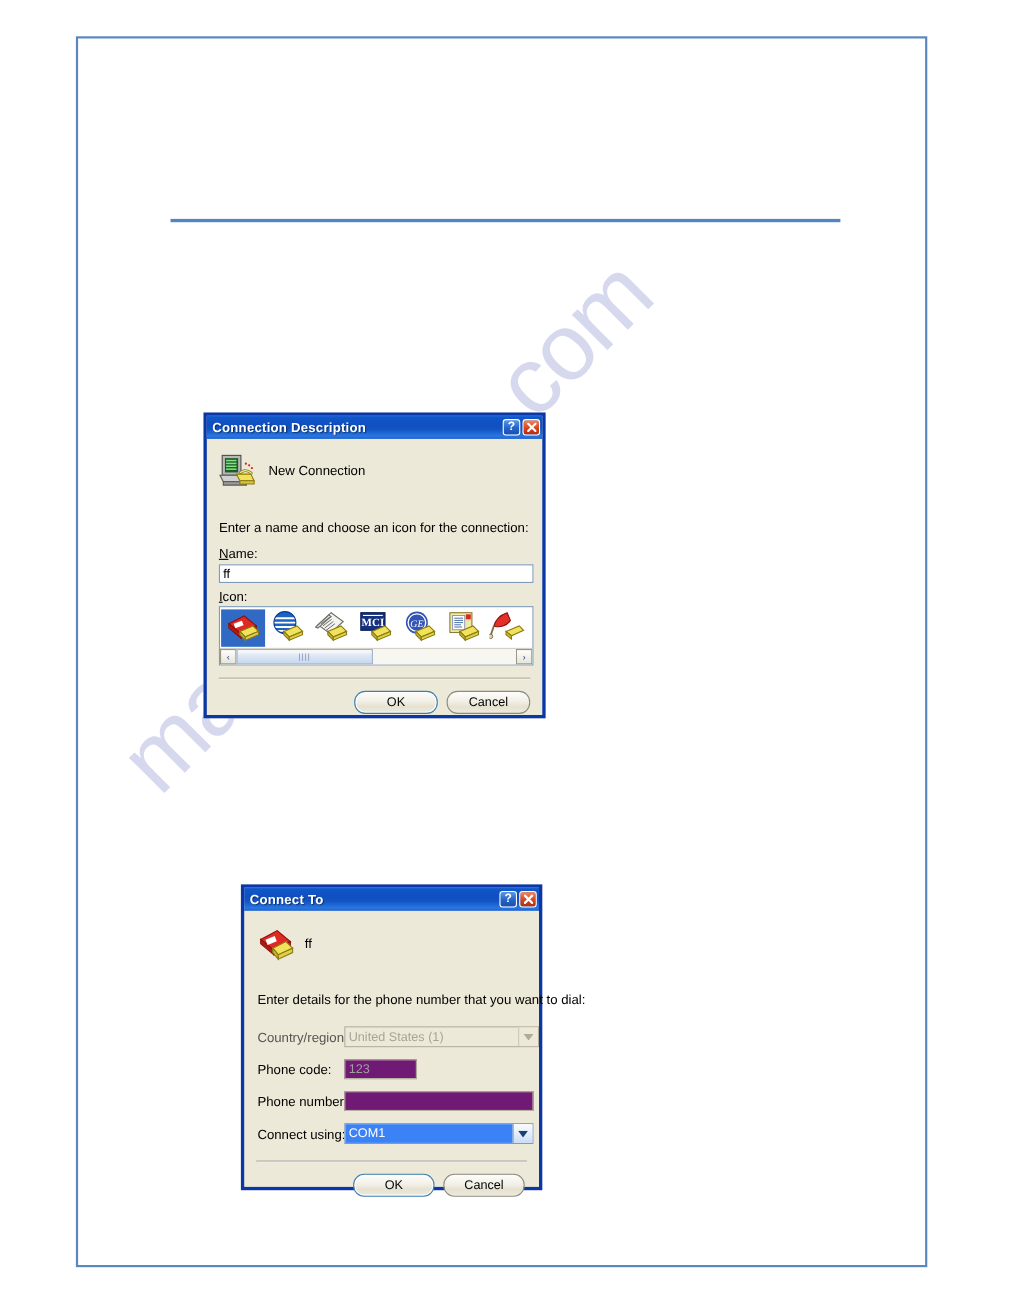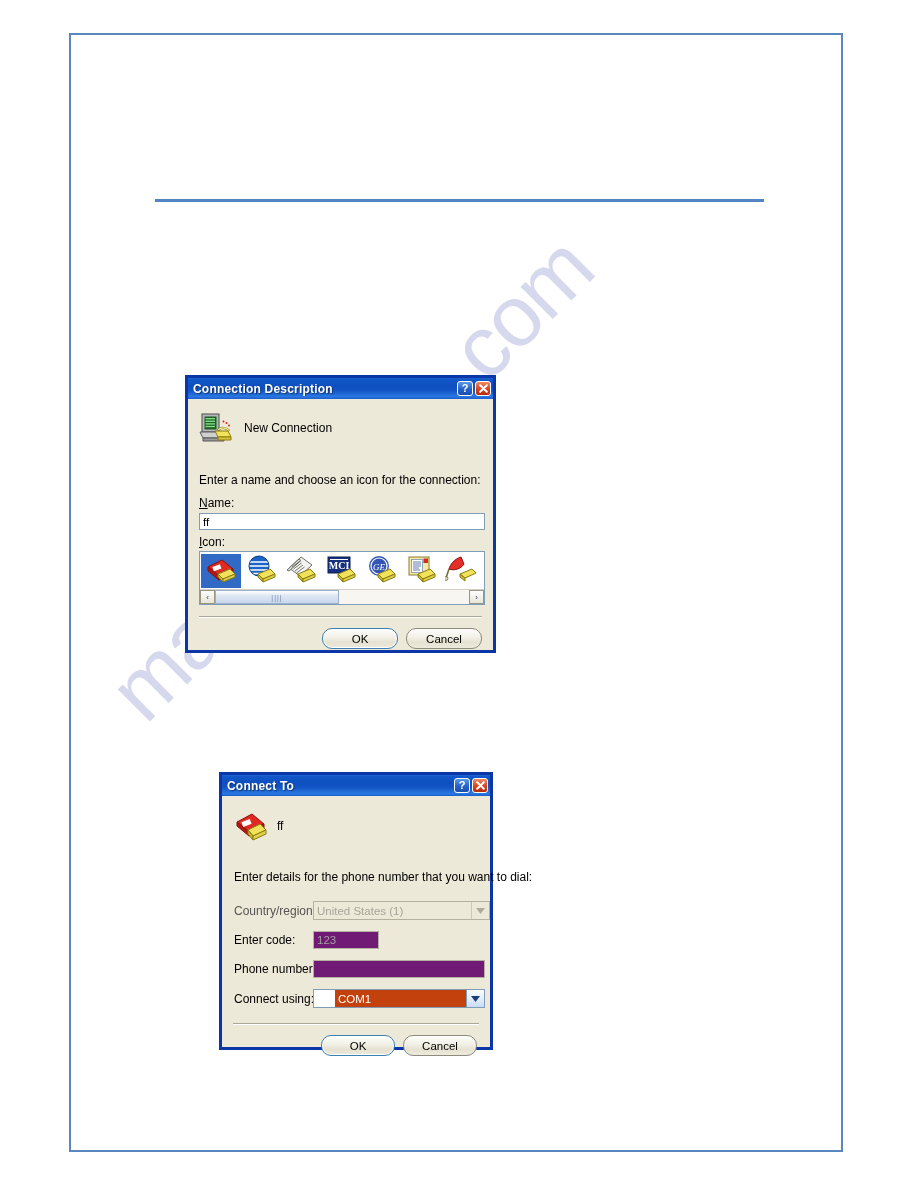--- a/index.html
+++ b/index.html
@@ -258,23 +258,22 @@
   .xp-combo .cb-text {
     flex: 1 1 auto;
     display: flex;
     align-items: center;
     padding: 0 3px;
     color: #000;
     white-space: nowrap;
     overflow: hidden;
   }
   .xp-combo.selected .cb-text {
-    background: #c2410c;
+    background: #3b82f6;
     color: #ffffff;
-    margin-left: 21px;
   }
   .xp-combo .cb-arrow {
     width: 17px;
     flex: 0 0 auto;
     background: linear-gradient(to bottom, #fbfbfa, #eceadb 50%, #dedbc9 100%);
     border-left: 1px solid #b6b0a0;
     display: flex;
     align-items: center;
     justify-content: center;
     cursor: default;
@@ -465,21 +464,21 @@
     <div class="sep-line" style="margin:11px 11px 0 11px;"></div>
 
     <div class="row" style="justify-content:flex-end; gap:8px; margin:10px 11px 0 0;">
       <div class="xp-button default" style="width:76px;">OK</div>
       <div class="xp-button" style="width:76px;">Cancel</div>
     </div>
 
   </div>
 </div>
 
-<div class="xp-dialog" style="left:219px; top:772px; width:274px; height:278px;">
+<div class="xp-dialog" style="left:219px; top:804px; width:274px; height:278px;">
 
   <div class="xp-titlebar">
     <div class="xp-title">Connect To</div>
     <div class="xp-titlebtns">
       <div class="tb-btn tb-help">?</div>
       <div class="tb-btn tb-close">
         <svg width="9" height="9" viewBox="0 0 9 9" aria-hidden="true">
           <path d="M1.2 1.2 L7.8 7.8 M7.8 1.2 L1.2 7.8" stroke="#ffffff" stroke-width="2" stroke-linecap="round"></path>
         </svg>
       </div>
@@ -513,21 +512,21 @@
           <span class="cb-text">United States (1)</span>
           <span class="cb-arrow">
             <svg width="9" height="6" viewBox="0 0 9 6">
                 <polygon points="0,0 9,0 4.5,6" fill="#b0aa9a"></polygon>
               </svg>
           </span>
         </div>
       </div>
 
       <div class="row" style="margin:11px 0 0 12px;">
-        <span class="dlg-label" style="width:79px;font-size:12px;">Enter code:</span>
+        <span class="dlg-label" style="width:79px;font-size:12px;">Phone code:</span>
         <div class="xp-textbox disabled" style="width:66px;height:18px;">
           <span>123</span>
         </div>
       </div>
 
       <div class="row" style="margin:11px 0 0 12px;">
         <span class="dlg-label" style="width:79px;font-size:12px;">Phone number:</span>
         <div class="xp-textbox disabled" style="width:172px;height:18px;">
           <span></span>
         </div>

